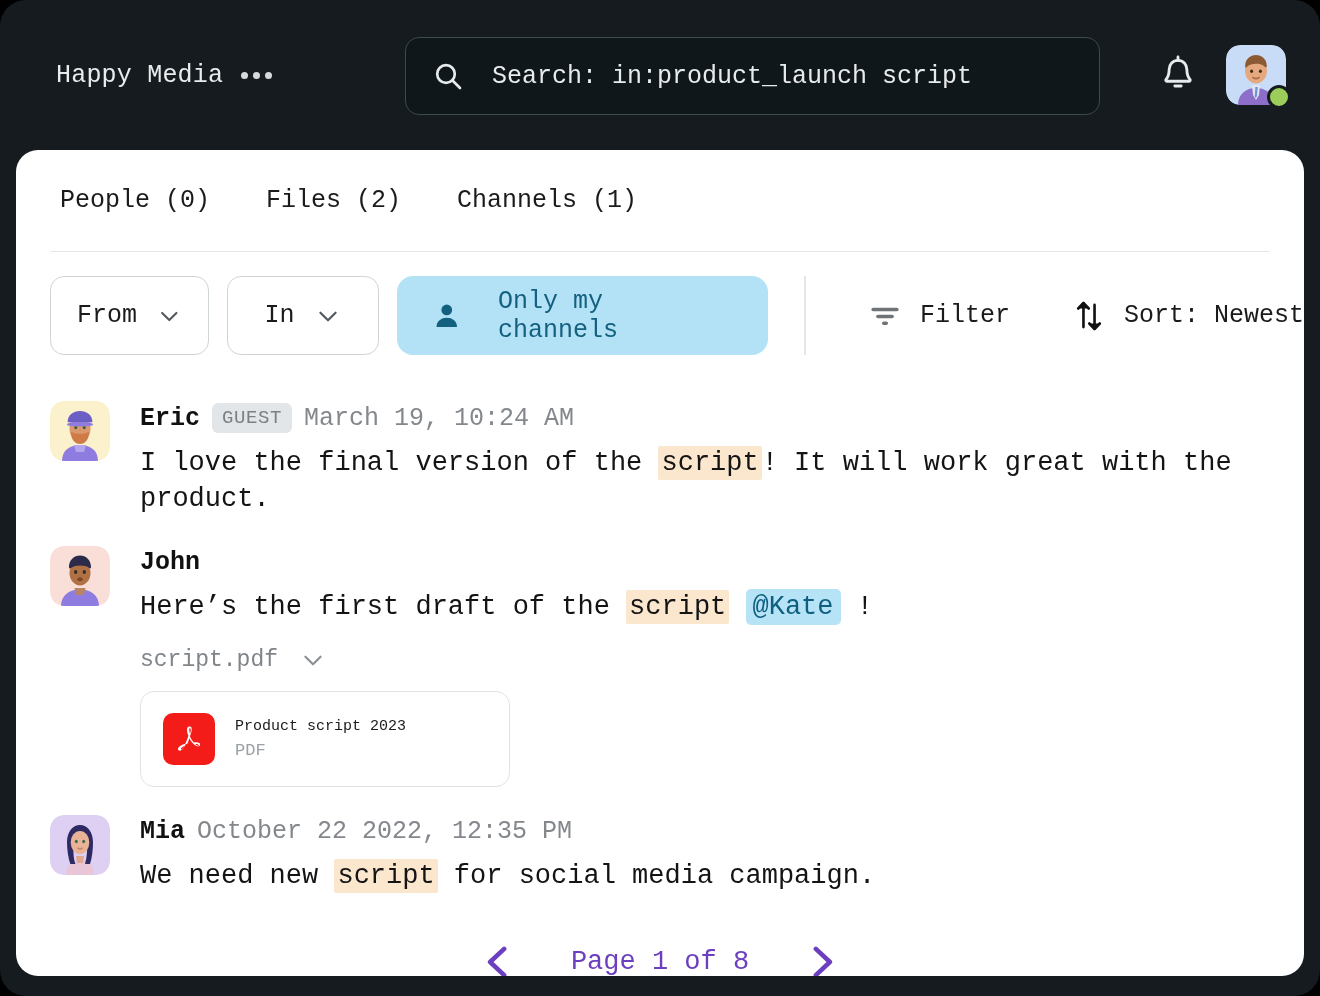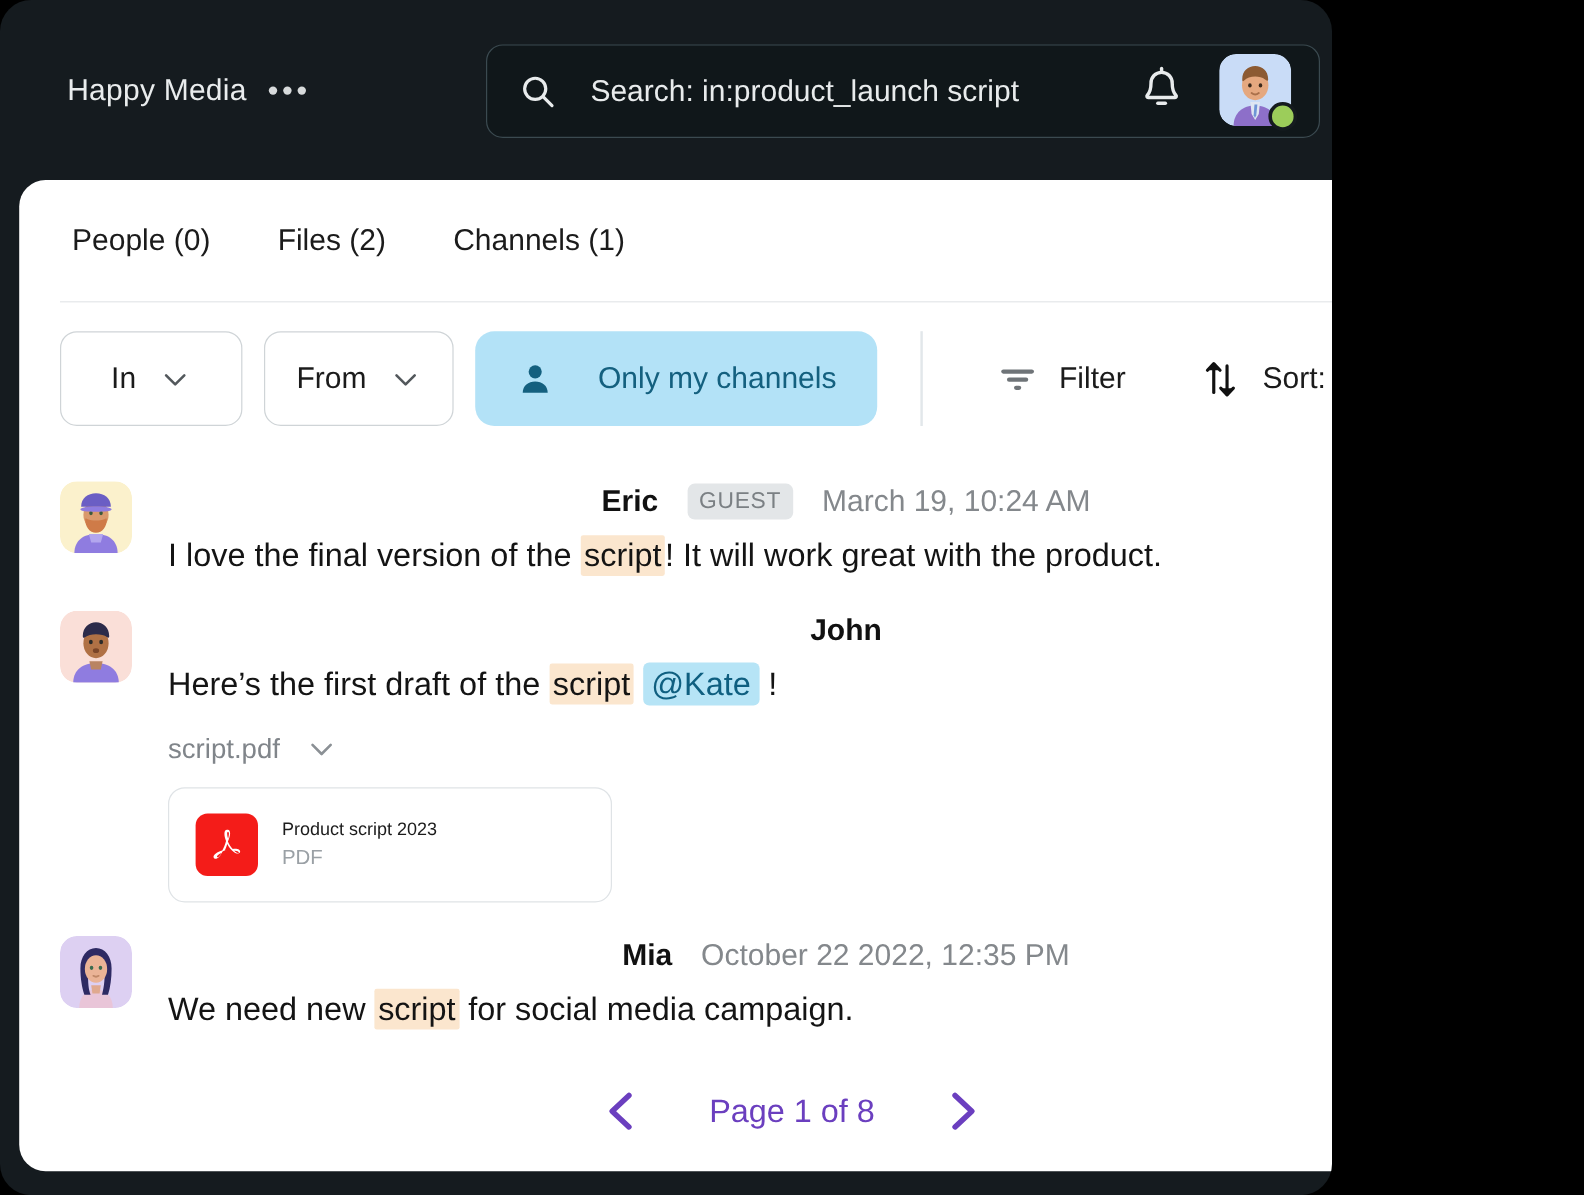--- a/index.html
+++ b/index.html
@@ -4,24 +4,25 @@
 <style>
   * { box-sizing: border-box; margin: 0; padding: 0; }
   html, body {
     width: 1320px; height: 996px;
     background: #000;
     font-family: "Liberation Sans", sans-serif;
     overflow: hidden;
   }
   #app {
     position: relative;
-    width: 1110px; height: 996px;
+    width: 1320px; height: 996px;
     background: #151b1f;
     border-radius: 26px;
     overflow: hidden;
+    font-family: Liberation Mono, monospace;
   }
 
   
   .topbar {
     position: relative;
     height: 150px;
     display: flex;
     align-items: center;
     padding: 0 40px 0 56px;
   }
@@ -175,24 +176,23 @@
   .msg-av {
     flex: 0 0 auto;
     width: 60px; height: 60px;
     border-radius: 14px;
     overflow: hidden;
     margin-right: 30px;
   }
   .msg-body { flex: 1 1 auto; min-width: 0; padding-top: 2px; }
   .msg-head {
     display: flex; align-items: center;
-    gap: 24px;
+    gap: 12px;
     margin-bottom: 12px;
     flex-wrap: wrap;
-    justify-content: center;
   }
   .author { font-size: 25px; font-weight: bold; color: #111; }
   .badge {
     font-size: 19px;
     color: #7b8084;
     background: #e3e6e8;
     border-radius: 6px;
     padding: 4px 10px;
     letter-spacing: 0.6px;
   }
@@ -291,29 +291,29 @@
 
     <div class="tabs">
       <div class="tab">People (0)</div>
       <div class="tab">Files (2)</div>
       <div class="tab">Channels (1)</div>
     </div>
     <div class="tabs-divider"></div>
 
     <div class="filterrow">
 
-      <div class="chip narrow">
-        <span class="chip-label">In</span>
+      <div class="chip">
+        <span class="chip-label">From</span>
         <svg class="chev" width="26" height="26" viewBox="0 0 24 24" fill="none" stroke="#53585c" stroke-width="2" stroke-linecap="round" stroke-linejoin="round">
             <polyline points="5,9 12,16 19,9"></polyline>
           </svg>
       </div>
 
-      <div class="chip">
-        <span class="chip-label">From</span>
+      <div class="chip narrow">
+        <span class="chip-label">In</span>
         <svg class="chev" width="26" height="26" viewBox="0 0 24 24" fill="none" stroke="#53585c" stroke-width="2" stroke-linecap="round" stroke-linejoin="round">
             <polyline points="5,9 12,16 19,9"></polyline>
           </svg>
       </div>
 
       <div class="chip-blue">
         <svg width="32" height="32" viewBox="0 0 24 24" fill="#14607f">
           <circle cx="12" cy="7.4" r="4.1"></circle>
           <path d="M4.2 20.4c0-4.4 3.5-7 7.8-7s7.8 2.6 7.8 7z"></path>
         </svg>

